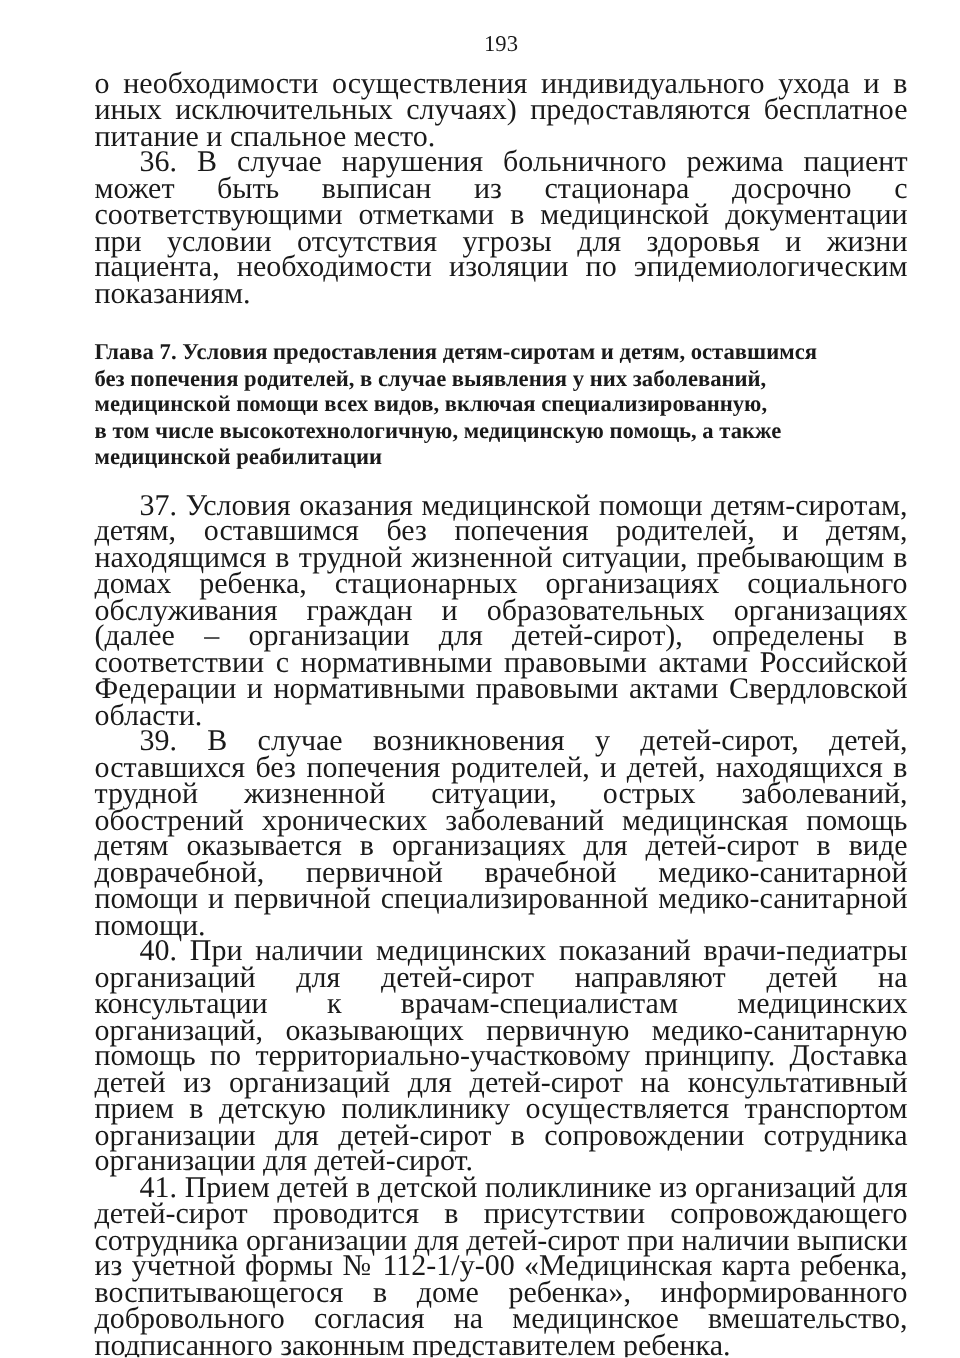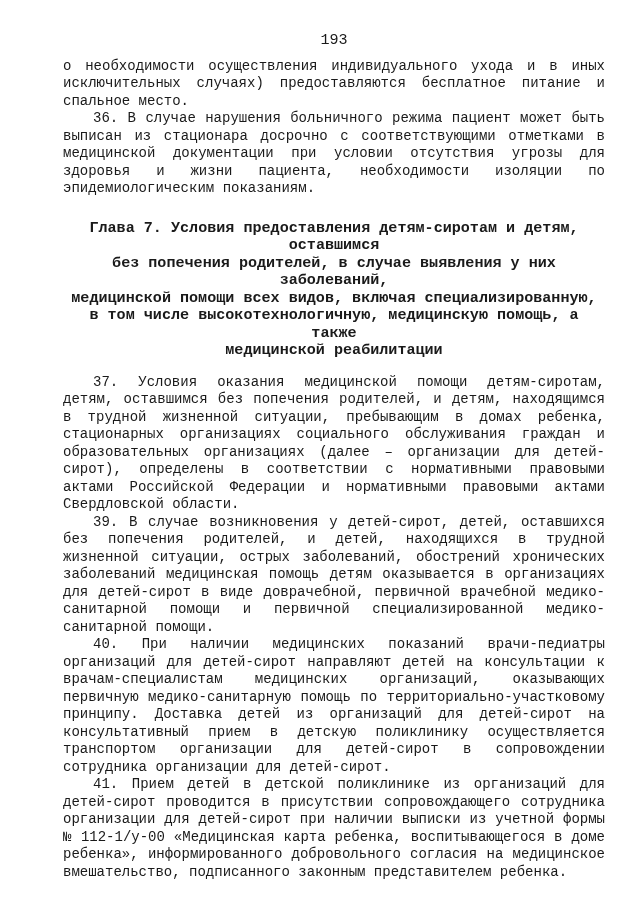--- a/index.html
+++ b/index.html
@@ -16,45 +16,43 @@
   .doc-page {
     position: relative;
     width: 640px;
     height: 905px;
     background: #ffffff;
     overflow: hidden;
   }
   .text-block {
     position: absolute;
     left: 63px;
-    top: 32px;
+    top: 22px;
     width: 542px;
-    font-family: Liberation Mono, monospace;
   }
   .page-number {
     font-size: 15.1px;
     line-height: 17.5px;
     text-align: center;
     margin: 0 0 8px 0;
   }
   p.body-text {
     margin: 0;
-    font-size: 14px;
+    font-size: 20px;
     line-height: 17.5px;
     text-align: justify;
   }
   p.indented {
     text-indent: 30px;
   }
   .chapter-heading {
     margin: 22px 0 14px 0;
     font-size: 15.1px;
     line-height: 17.5px;
     font-weight: bold;
-    text-align: center;
   }
 </style>
 </head>
 <body>
 
 <div class="doc-page">
   <div class="text-block">
 
     <div class="page-number">193</div>
 

